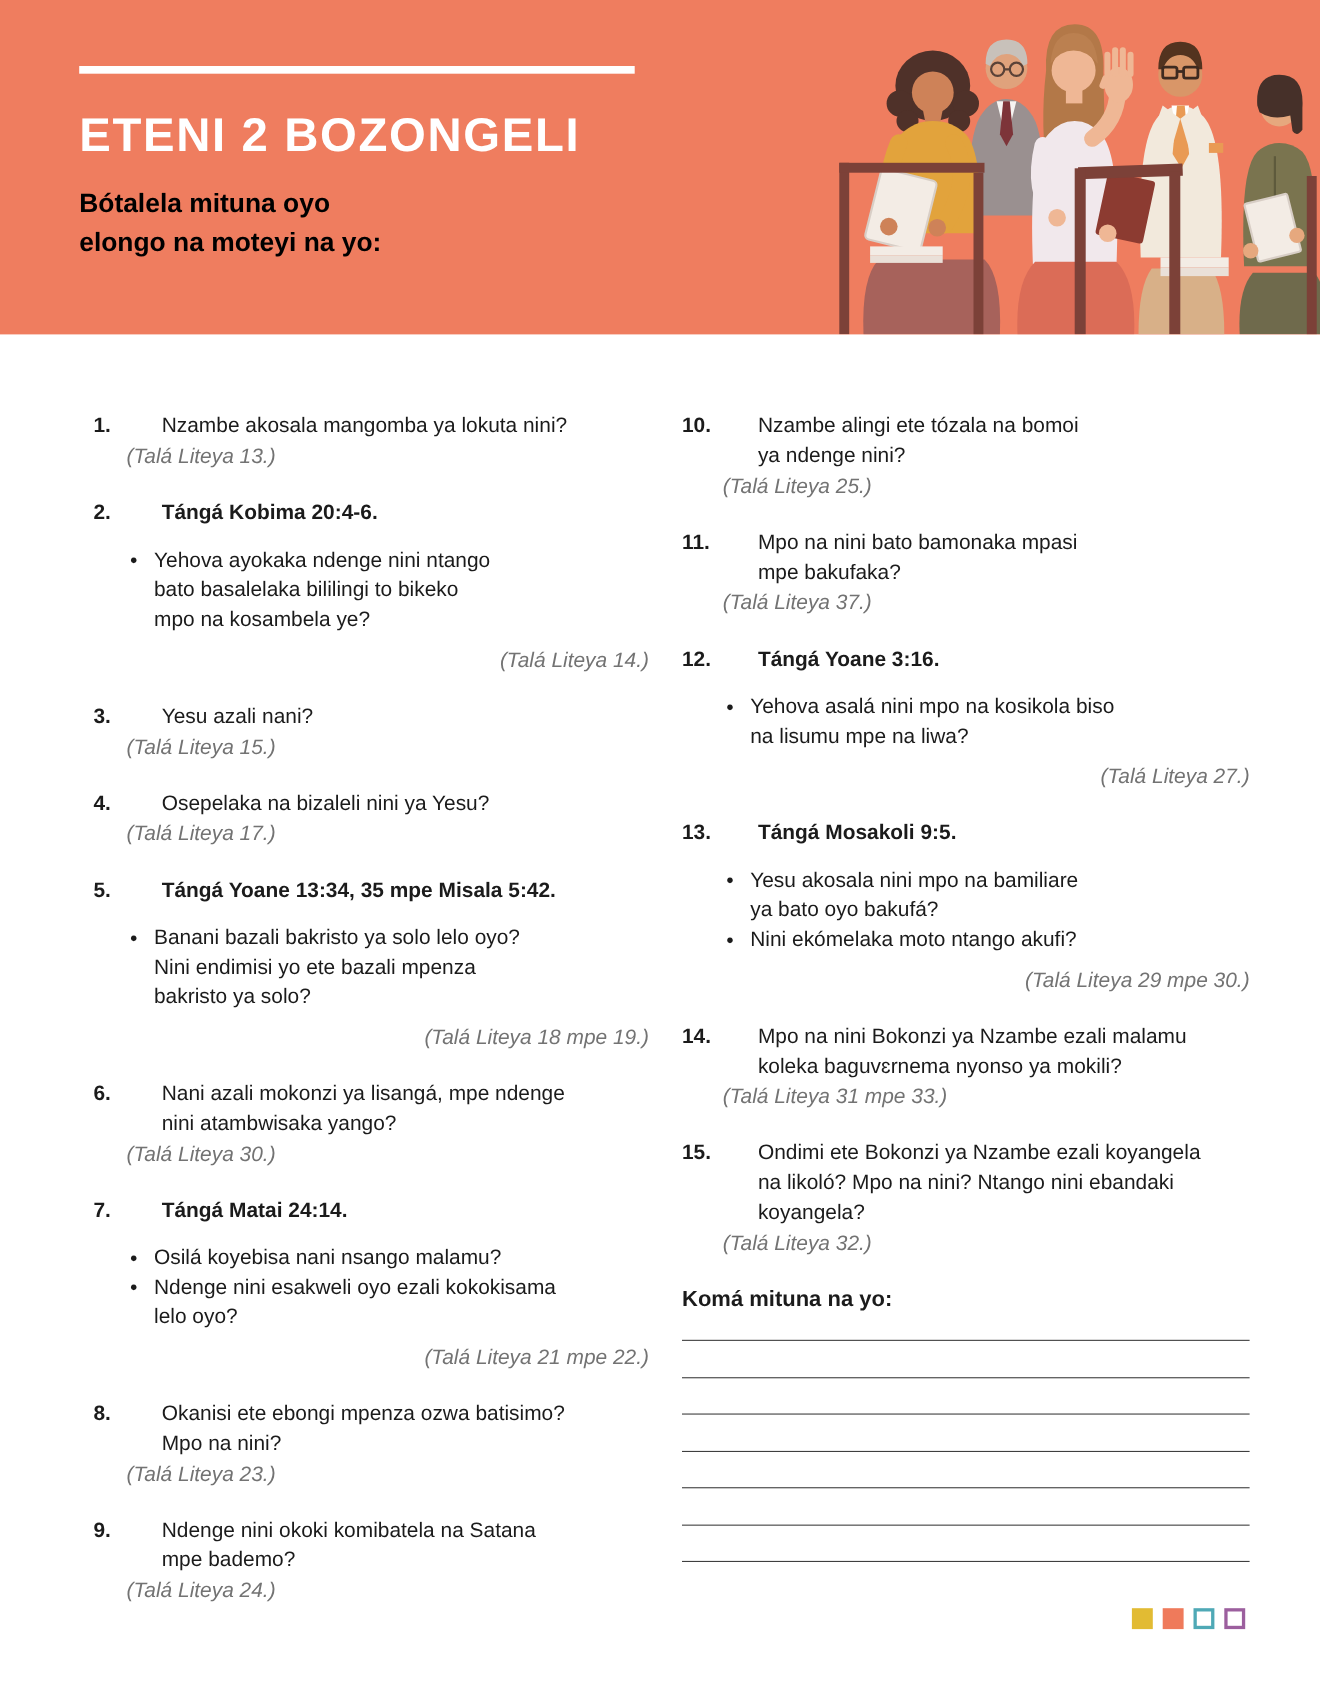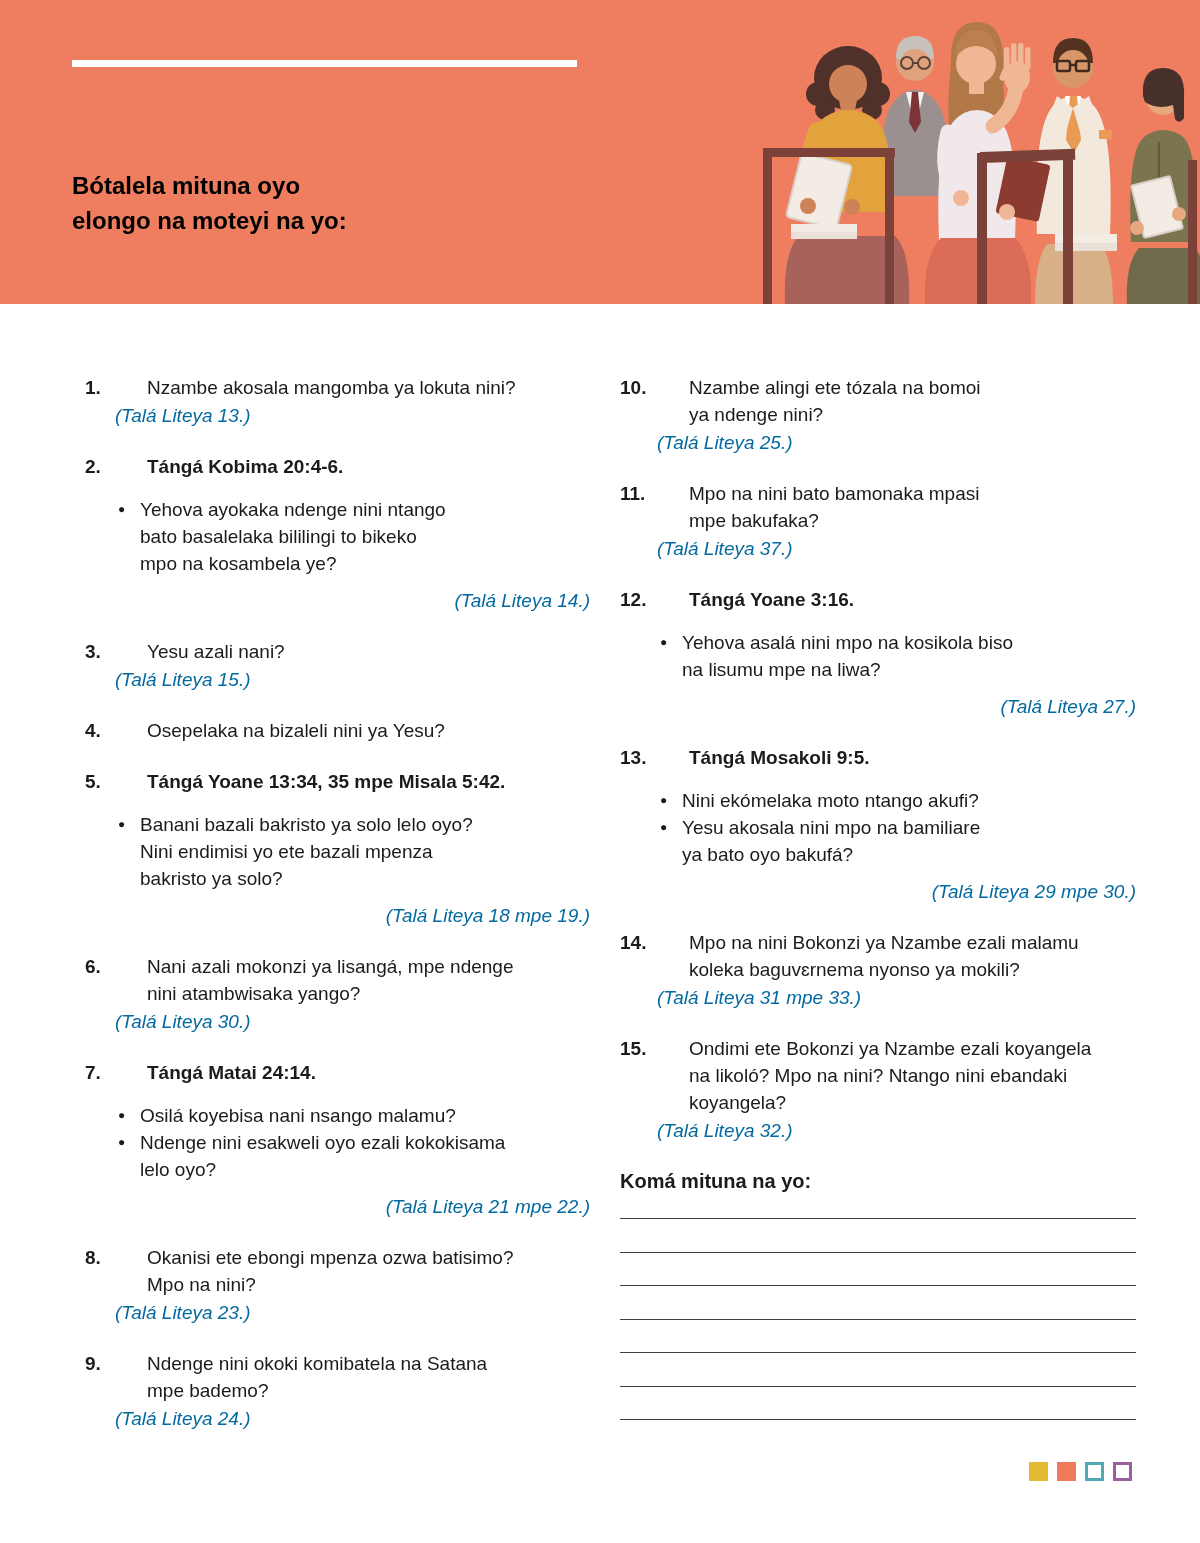--- a/index.html
+++ b/index.html
@@ -42,21 +42,21 @@
   .bullets { list-style:none; margin-top:16px; }
   .bullets li {
     position:relative; padding-left:25px;
     font-size:19px; line-height:27px; white-space:pre-line;
   }
   .bullets li::before {
     content:"●"; position:absolute; left:3px; top:0;
     font-size:12px; line-height:27px;
   }
   .q-ref {
-    font-size:19px; line-height:27px; font-style:italic; color:#0369a1;
+    font-size:19px; line-height:27px; font-style:italic; color:#737373;
     white-space:pre-line; margin-top:1px;
   }
   .bullets + .q-ref { margin-top:10px;text-align:right; }
   
   .notes-heading { font-size:20px; font-weight:700; line-height:27px; margin-top:6px; }
   .note-lines { width:100%; }
   .note-line { height:33.5px; border-bottom:1.6px solid #3f3f3f; }
   .note-line:first-child { height:24px; }
   
   .footer-squares {
@@ -169,20 +169,21 @@
       </g>
 
       <g fill="#7C4138">
         <rect x="225" y="152" width="95" height="11" transform="rotate(-2 225 152)"></rect>
         <rect x="222" y="153" width="10" height="151"></rect>
         <rect x="308" y="156" width="10" height="148"></rect>
       </g>
     </svg>
 
     <div class="header-bar"></div>
+    <h1 class="header-title">ETENI 2 BOZONGELI</h1>
     <p class="header-subtitle">Bótalela mituna oyo
 elongo na moteyi na yo:</p>
   </div>
 
   <div class="col col-left">
 
     <div class="item">
       <div class="q-num">1.</div>
       <div>
           <p class="q-text">Nzambe akosala mangomba ya lokuta nini?</p>
@@ -208,20 +209,21 @@
       <div>
           <p class="q-text">Yesu azali nani?</p>
            <p class="q-ref">(Talá Liteya 15.)</p>
         </div>
     </div>
 
     <div class="item">
       <div class="q-num">4.</div>
       <div>
           <p class="q-text">Osepelaka na bizaleli nini ya Yesu?</p>
+           <p class="q-ref">(Talá Liteya 17.)</p>
         </div>
     </div>
 
     <div class="item">
       <div class="q-num">5.</div>
       <div>
           <p class="q-reading">Tángá Yoane 13:34, 35 mpe Misala 5:42.</p>
            <ul class="bullets">
              <li>Banani bazali bakristo ya solo lelo oyo?
 Nini endimisi yo ete bazali mpenza
@@ -303,23 +305,23 @@
            </ul>
            <p class="q-ref">(Talá Liteya 27.)</p>
         </div>
     </div>
 
     <div class="item">
       <div class="q-num">13.</div>
       <div>
           <p class="q-reading">Tángá Mosakoli 9:5.</p>
            <ul class="bullets">
-             <li>Nini ekómelaka moto ntango akufi?</li>
              <li>Yesu akosala nini mpo na bamiliare
 ya bato oyo bakufá?</li>
+             <li>Nini ekómelaka moto ntango akufi?</li>
            </ul>
            <p class="q-ref">(Talá Liteya 29 mpe 30.)</p>
         </div>
     </div>
 
     <div class="item">
       <div class="q-num">14.</div>
       <div>
           <p class="q-text">Mpo na nini Bokonzi ya Nzambe ezali malamu
 koleka baguvɛrnema nyonso ya mokili?</p>

